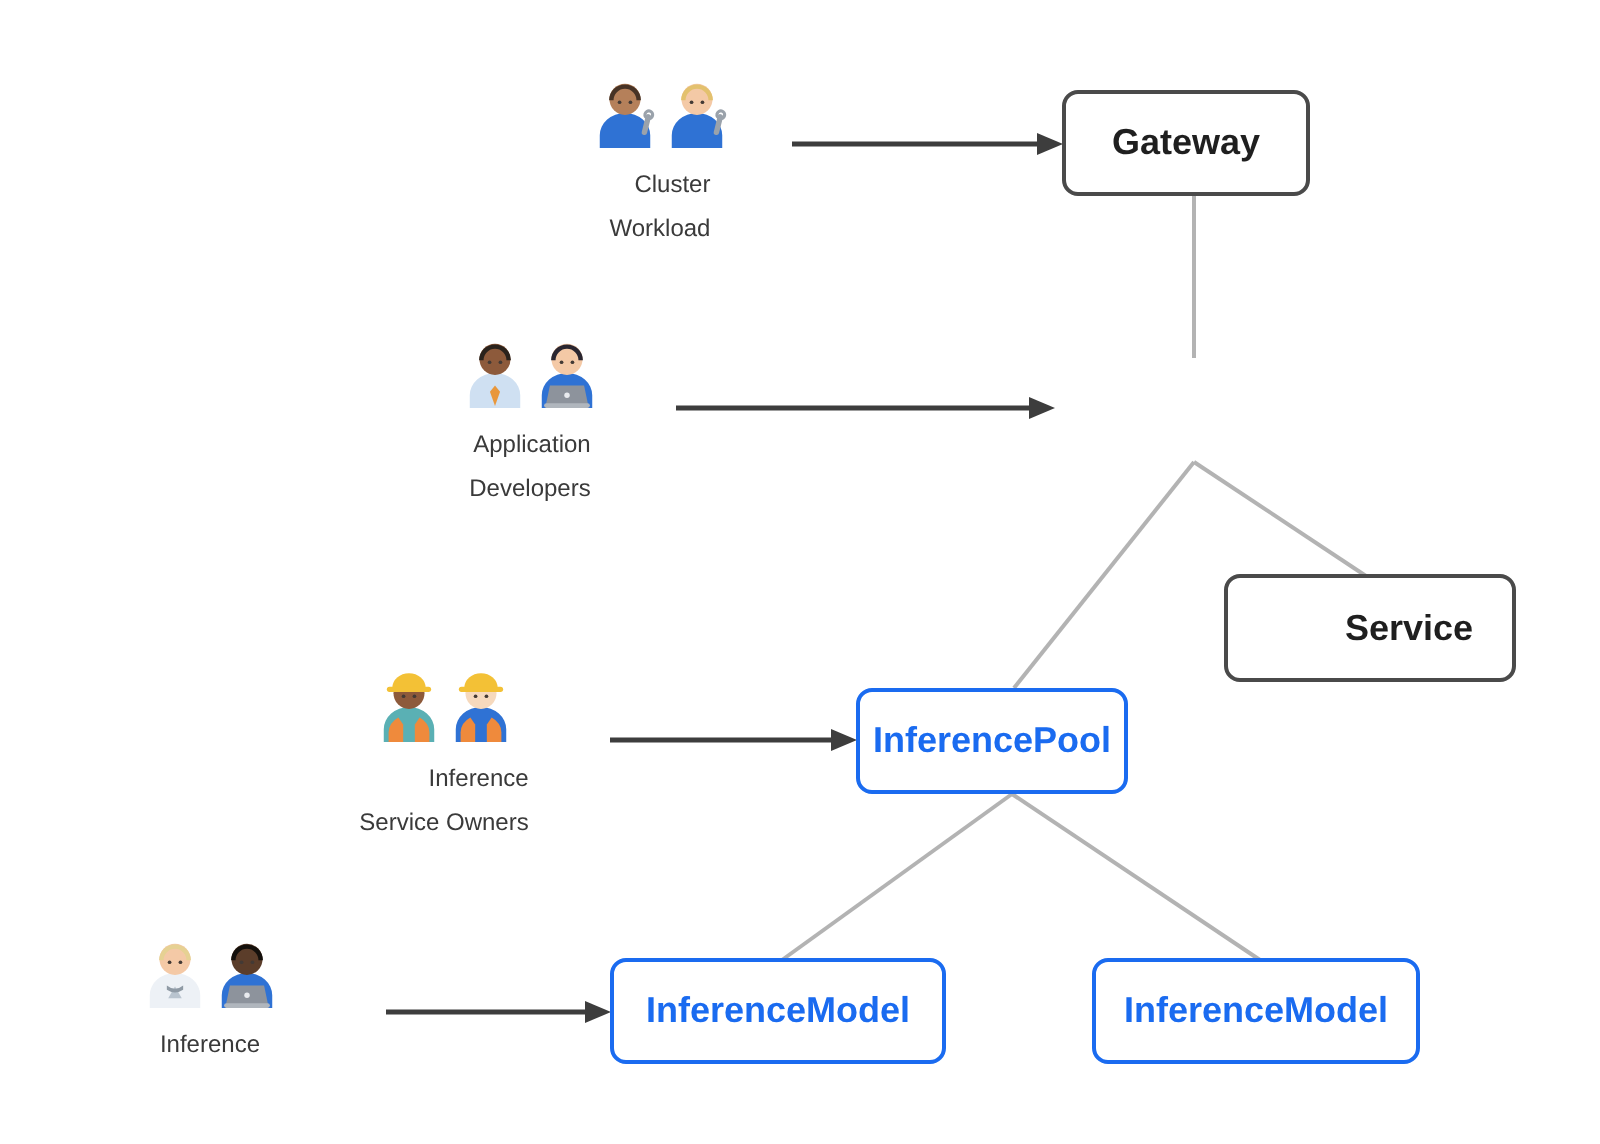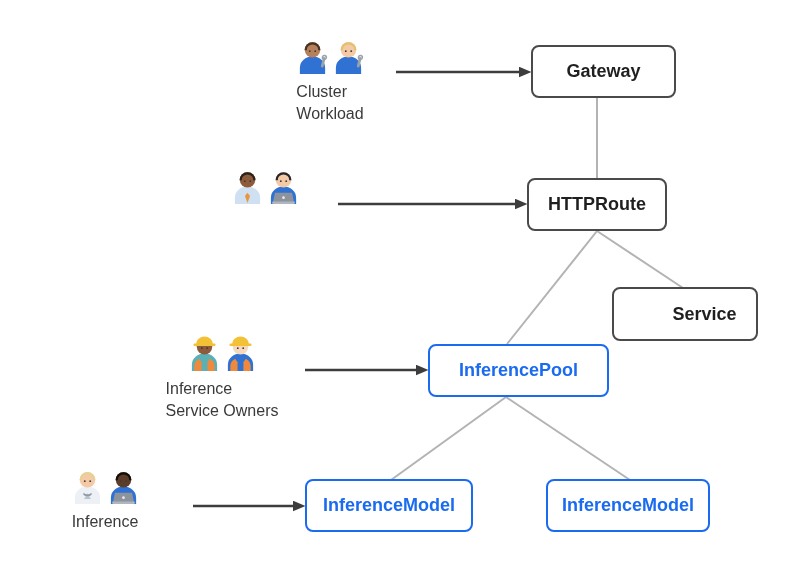--- a/index.html
+++ b/index.html
@@ -23,21 +23,21 @@
   .ah{fill:var(--arrow-dark);}
   .node{
     position:absolute;display:flex;align-items:center;justify-content:center;
     background:#ffffff;border-radius:8px;font-weight:700;font-size:18px;
     box-sizing:border-box;white-space:nowrap;
   }
   .node.dark{border:2.5px solid var(--node-border-dark);color:var(--node-text-dark);}
   .node.blue{border:2px solid var(--node-accent-blue);color:var(--node-accent-blue);}
   .actor{position:absolute;width:180px;display:flex;flex-direction:column;align-items:center;}
   .figs{display:flex;gap:3px;height:37px;}
-  .actor-label{margin-top:7px;font-size:16px;line-height:22px;color:var(--actor-label-text);text-align:left;}
+  .actor-label{margin-top:7px;font-size:12px;line-height:22px;color:var(--actor-label-text);text-align:right;}
 </style>
 </head>
 <body>
 
 <div id="canvas">
 
   <svg class="edges" viewBox="0 0 800 572" aria-hidden="true">
     <defs>
       <marker id="ah" markerUnits="userSpaceOnUse" markerWidth="13" markerHeight="11" refX="0.5" refY="5.5" orient="auto">
         <path class="ah" d="M0 0 L13 5.5 L0 11 z"></path>
@@ -99,20 +99,24 @@
           <path d="M4 38 v-6.5 a13 11.5 0 0 1 26 0 V38 z" fill="#2f72d4"></path>
           <circle cx="17" cy="13" r="8" fill="#f4c9a6"></circle>
           <path d="M8.8 13.5 a8.2 8.2 0 0 1 16.4 0 h-2.3 a5.9 5.9 0 0 0 -11.8 0 z" fill="#2a2630"></path>
           <circle cx="14.2" cy="14.5" r=".95" fill="#433a35"></circle>
           <circle cx="19.8" cy="14.5" r=".95" fill="#433a35"></circle>
           <path d="M6 37 l2.2 -10.5 h17.6 L28 37 z" fill="#8d939c"></path>
           <rect x="5.2" y="35.6" width="23.6" height="2.4" rx="1.2" fill="#b0b6bd"></rect>
           <circle cx="17" cy="31.5" r="1.4" fill="#e9ebef"></circle>
         </svg>
       </div>
+    <div class="actor-label">
+      <div>Application</div>
+      <div>Developers</div>
+    </div>
   </div>
 
   <div class="actor" style="left:132px;top:334px;">
     <div class="figs">
         <svg viewBox="0 0 34 38" width="33" height="37" aria-hidden="true">
           <path d="M4 38 v-6.5 a13 11.5 0 0 1 26 0 V38 z" fill="#5ab0b4"></path>
           <path d="M6.5 38 v-5 a11 9.5 0 0 1 5 -7.5 l2.5 3.5 v9 z" fill="#ef8a3c"></path>
           <path d="M27.5 38 v-5 a11 9.5 0 0 0 -5 -7.5 l-2.5 3.5 v9 z" fill="#ef8a3c"></path>
           <circle cx="17" cy="13" r="8" fill="#8d5a3b"></circle>
           <path d="M8.4 10.2 a8.6 7.6 0 0 1 17.2 0 z" fill="#f3c136"></path>
@@ -157,20 +161,19 @@
           <path d="M6 37 l2.2 -10.5 h17.6 L28 37 z" fill="#8d939c"></path>
           <rect x="5.2" y="35.6" width="23.6" height="2.4" rx="1.2" fill="#b0b6bd"></rect>
           <circle cx="17" cy="31.5" r="1.4" fill="#e9ebef"></circle>
         </svg>
       </div>
     <div class="actor-label">
       <div>Inference</div>
     </div>
   </div>
 
-  <div class="node dark" style="left:531px;top:45px;width:145px;height:53px;">Gateway</div>
-  <div class="node dark" style="left:527px;top:178px;width:140px;height:53px;">HTTPRoute</div>
+  <div class="node dark" style="left:531px;top:45px;width:124px;height:53px;">Gateway</div>
   <div class="node dark" style="left:612px;top:287px;width:146px;height:54px;padding-left:39px;">Service</div>
-  <div class="node blue" style="left:428px;top:344px;width:181px;height:53px;">InferencePool</div>
+  <div class="node blue" style="left:428px;top:344px;width:136px;height:53px;">InferencePool</div>
   <div class="node blue" style="left:305px;top:479px;width:168px;height:53px;">InferenceModel</div>
   <div class="node blue" style="left:546px;top:479px;width:164px;height:53px;">InferenceModel</div>
 
 </div>
 
 </body></html>

